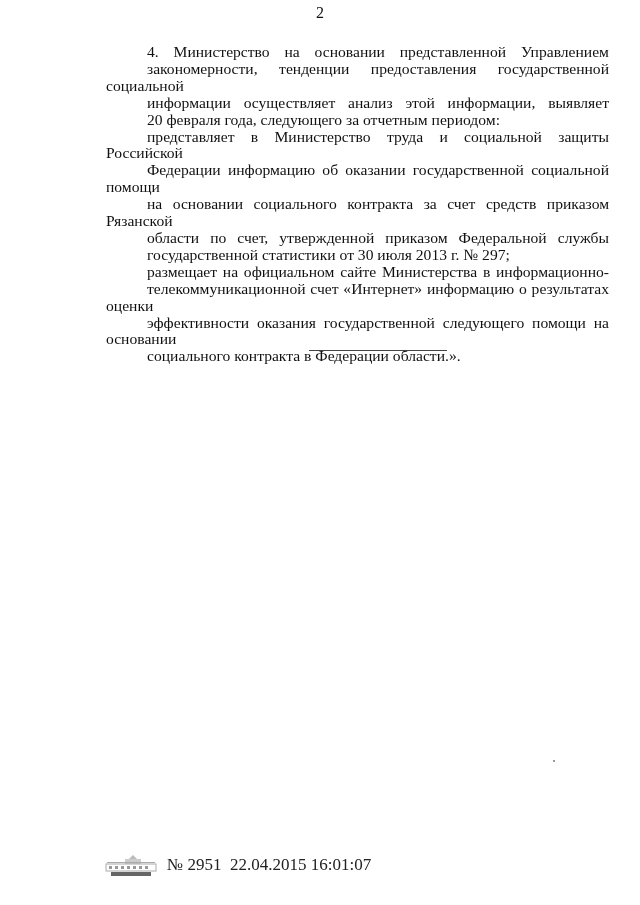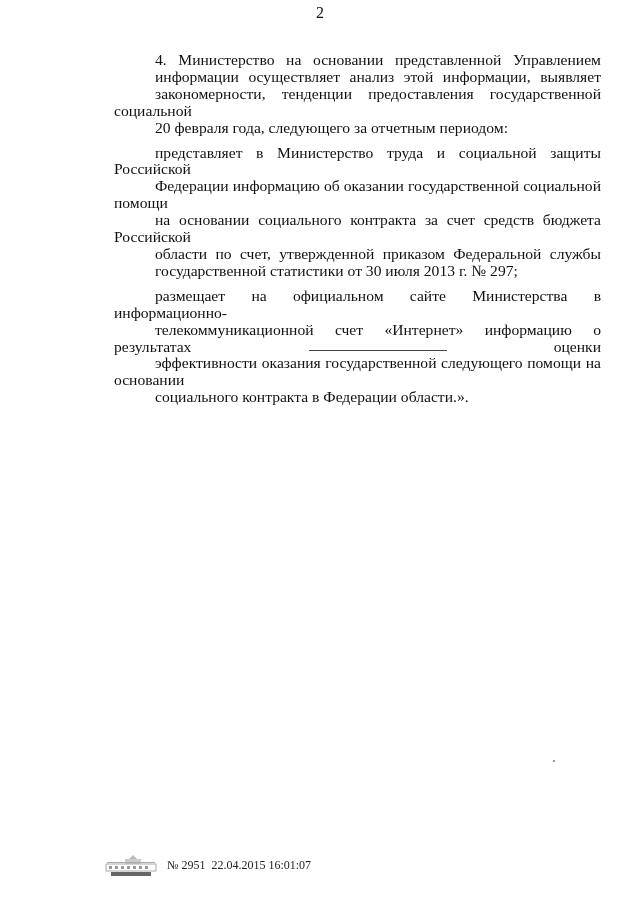--- a/index.html
+++ b/index.html
@@ -6,54 +6,54 @@
   body { width: 640px; height: 905px; position: relative; overflow: hidden; }
   .page-num {
     position: absolute; top: 4px; left: 0; width: 640px; text-align: center;
     font-family: "Liberation Serif", serif; font-size: 16px; color: #111;
   }
   .body-text {
     position: absolute; top: 44px; left: 106px; width: 503px;
     font-family: "Liberation Serif", serif; font-size: 15.6px; line-height: 16.9px;
     color: #111; text-align: justify; text-align-last: left;
   }
-  .body-text p { margin: 8px; text-indent: 41px; }
+  .body-text p { margin: 0; text-indent: 41px; }
   .line { display: block; text-align: justify; text-align-last: justify; }
   .line.last { text-align-last: left; }
   .sep {
     position: absolute; left: 309px; top: 350px; width: 138px; height: 0;
     border-top: 1px solid #444;
   }
   .speck { position: absolute; left: 553px; top: 760px; width: 2px; height: 2px; background: #999; }
   .footer {
     position: absolute; top: 853px; left: 103px; height: 24px;
     display: flex; align-items: center; gap: 8px;
   }
   .logo { width: 56px; height: 24px; }
   .stamp {
-    font-family: "Liberation Serif", serif; font-size: 12px; color: #222; white-space: pre; text-align: right;
+    font-family: "Liberation Serif", serif; font-size: 17px; color: #222; white-space: pre; text-align: right;
   }
 </style>
 </head>
 <body>
 
 <div>
   <div class="page-num">2</div>
 
   <div class="body-text">
     <p>
       <span class="line" style="text-indent:41px">4. Министерство на основании представленной Управлением</span>
+      <span class="line">закономерности, тенденции предоставления государственной социальной</span>
       <span class="line">информации осуществляет анализ этой информации, выявляет</span>
-      <span class="line">закономерности, тенденции предоставления государственной социальной</span>
       <span class="line last">20 февраля года, следующего за отчетным периодом:</span>
     </p>
     <p>
       <span class="line" style="text-indent:41px">представляет в Министерство труда и социальной защиты Российской</span>
       <span class="line">Федерации информацию об оказании государственной социальной помощи</span>
-      <span class="line">на основании социального контракта за счет средств бюджета Российской</span>
+      <span class="line">на основании социального контракта за счет средств приказом Рязанской</span>
       <span class="line">области по счет, утвержденной приказом Федеральной службы</span>
       <span class="line last">государственной статистики от 30 июля 2013 г. № 297;</span>
     </p>
     <p>
       <span class="line" style="text-indent:41px">размещает на официальном сайте Министерства в информационно-</span>
       <span class="line">телекоммуникационной счет «Интернет» информацию о результатах оценки</span>
       <span class="line">эффективности оказания государственной следующего помощи на основании</span>
       <span class="line last">социального контракта в Федерации области.».</span>
     </p>
   </div>

